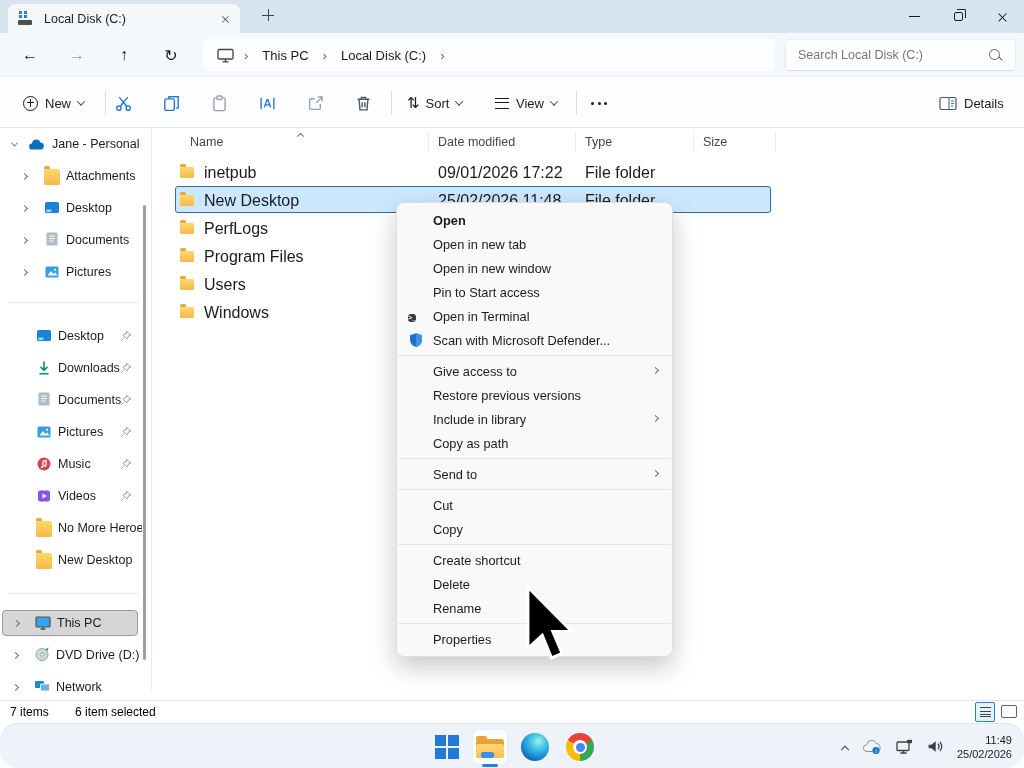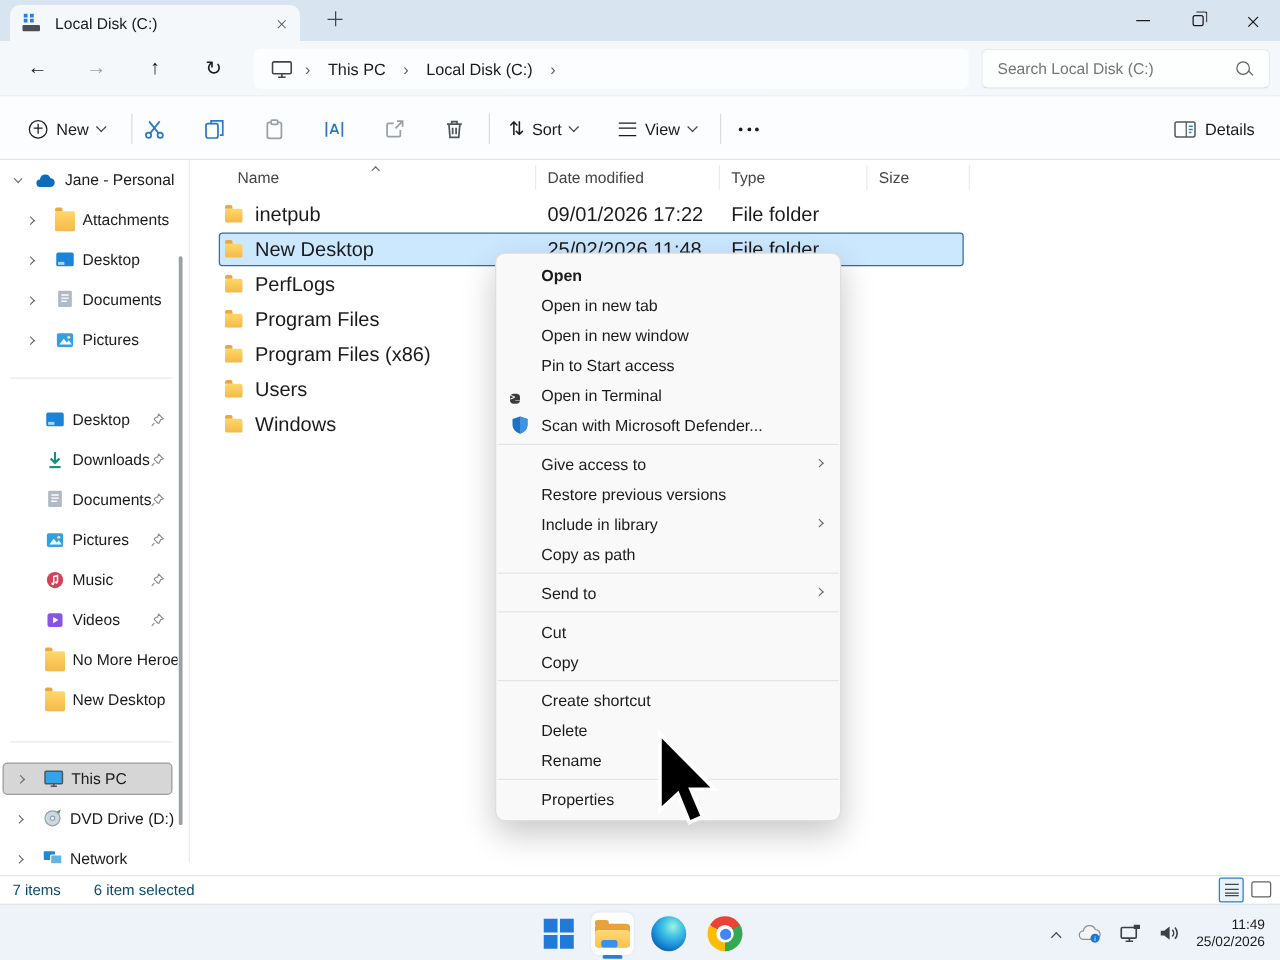--- a/index.html
+++ b/index.html
@@ -99,21 +99,21 @@
   .files { position:absolute; left:151px; top:30px; width:873px; }
   .frow { position:relative; height:28px; font-size:16px; }
   .frow .sel-bg { position:absolute; left:24px; top:0; width:596px; height:27px; background:#cce8ff; border:1px solid #356b9d; border-radius:3px; }
   .frow .fico { position:absolute; left:29px; top:7px; }
   .frow .fname { position:absolute; left:53px; top:6px; }
   .frow .fdate { position:absolute; left:287px; top:6px; }
   .frow .ftype { position:absolute; left:434px; top:6px; }
 
   
   .statusbar { position:absolute; left:0; top:700px; width:1024px; height:23px; background:#fff; border-top:1px solid #e7e7e7;
-               font-size:12px; color:#0c4a6e; }
+               font-size:12px; color:#000000; }
   .statusbar .cnt { position:absolute; left:10px; top:4px; }
   .statusbar .selcnt { position:absolute; left:75px; top:4px; }
   .sb-ico1 { position:absolute; left:975px; top:1px; width:20px; height:20px; border:1px solid #1c84d8; background:#e7f2fb;
              border-radius:2px; display:flex; align-items:center; justify-content:center; }
   .sb-lines { width:11px; height:10px; border-top:1.5px solid #444; border-bottom:1.5px solid #444; position:relative; }
   .sb-lines::before { content:""; position:absolute; left:0; top:2.6px; width:11px; height:1.5px; background:#444; }
   .sb-lines::after { content:""; position:absolute; left:0; top:5.7px; width:11px; height:1.5px; background:#444; }
   .sb-ico2 { position:absolute; left:1001px; top:4px; width:16px; height:13px; border:1.6px solid #606468; border-radius:2px; background:#fff; }
 
   
@@ -124,21 +124,21 @@
   .mi .mico { position:absolute; left:11px; top:4px; width:16px; height:16px; }
   .mi .sub { position:absolute; right:14px; top:9px; }
   .msep { height:1px; background:#e4e4e4; margin:3px 1px; }
   .term-ico { width:16px; height:13px; margin-top:2px; background:#3b3b3b; border-radius:3px; color:#fff;
               font-family:"Liberation Mono",monospace; font-size:7px; font-weight:bold; line-height:12px; text-align:center; }
 
   
   .cursor { position:absolute; left:523px; top:583px; z-index:40; }
 
   
-  .taskbar { position:absolute; left:0; top:723px; width:1024px; height:45px; background:#eef3f9; border-top:1px solid #e0e5ec; }
+  .taskbar { position:absolute; left:0; top:723px; width:1024px; height:45px; background:#eef3f9; border-top:1px solid #e0e5ec;border-radius:18px; }
   .tk { position:absolute; top:6px; width:34px; height:34px; display:flex; align-items:center; justify-content:center; border-radius:6px; }
   .tk.active { background:rgba(255,255,255,.85); box-shadow:0 0 2px rgba(0,0,0,.08); }
   .tk-pill { position:absolute; top:40px; width:16px; height:3px; border-radius:2px; background:#2b7cd9; }
   .winlogo { width:24px; height:24px; display:grid; grid-template-columns:11px 11px; grid-template-rows:11px 11px; gap:2px; }
   .winlogo i { background:#2179d8; }
   .expl { position:relative; width:30px; height:24px; }
   .expl .b { position:absolute; left:1px; bottom:1px; width:28px; height:19px; background:#e9a23b; border-radius:3px; }
   .expl .b::before { content:""; position:absolute; left:0; top:-3px; width:11px; height:4px; background:#e9a23b; border-radius:2px 2px 0 0; }
   .expl .f { position:absolute; left:1px; bottom:1px; width:28px; height:14px; background:linear-gradient(#ffd977,#fcc14e); border-radius:3px; }
   .expl .c { position:absolute; left:6px; bottom:1px; width:13px; height:6px; background:#3a8fe8; border-radius:2px; }
@@ -478,24 +478,20 @@
       <div class="frow">
         <span class="fold fico"></span>
         <span class="fname">PerfLogs</span>
       </div>
       <div class="frow">
         <span class="fold fico"></span>
         <span class="fname">Program Files</span>
       </div>
       <div class="frow">
         <span class="fold fico"></span>
-        <span class="fname">Program Files (x86)</span>
-      </div>
-      <div class="frow">
-        <span class="fold fico"></span>
         <span class="fname">Users</span>
       </div>
       <div class="frow">
         <span class="fold fico"></span>
         <span class="fname">Windows</span>
       </div>
     </div>
   </div>
 
   <div class="statusbar">

